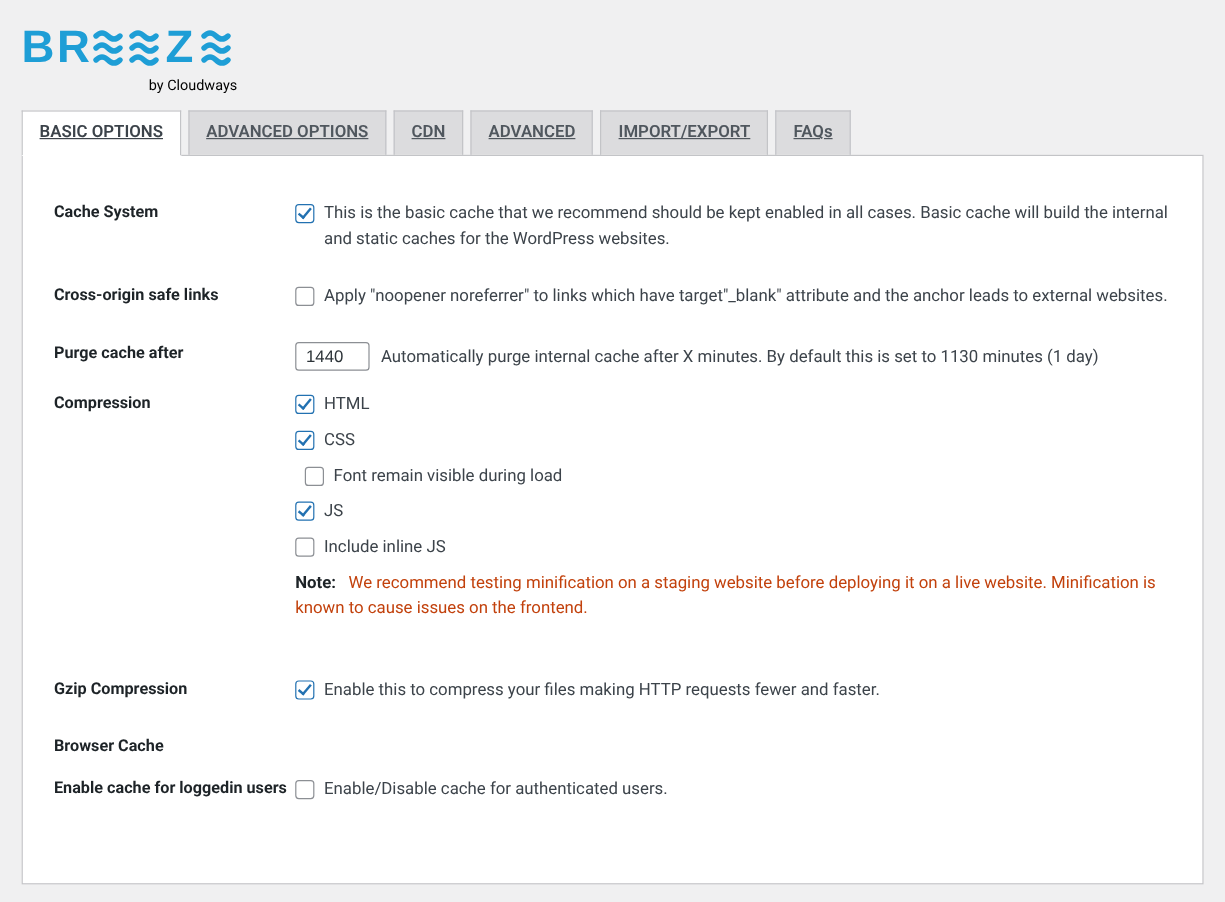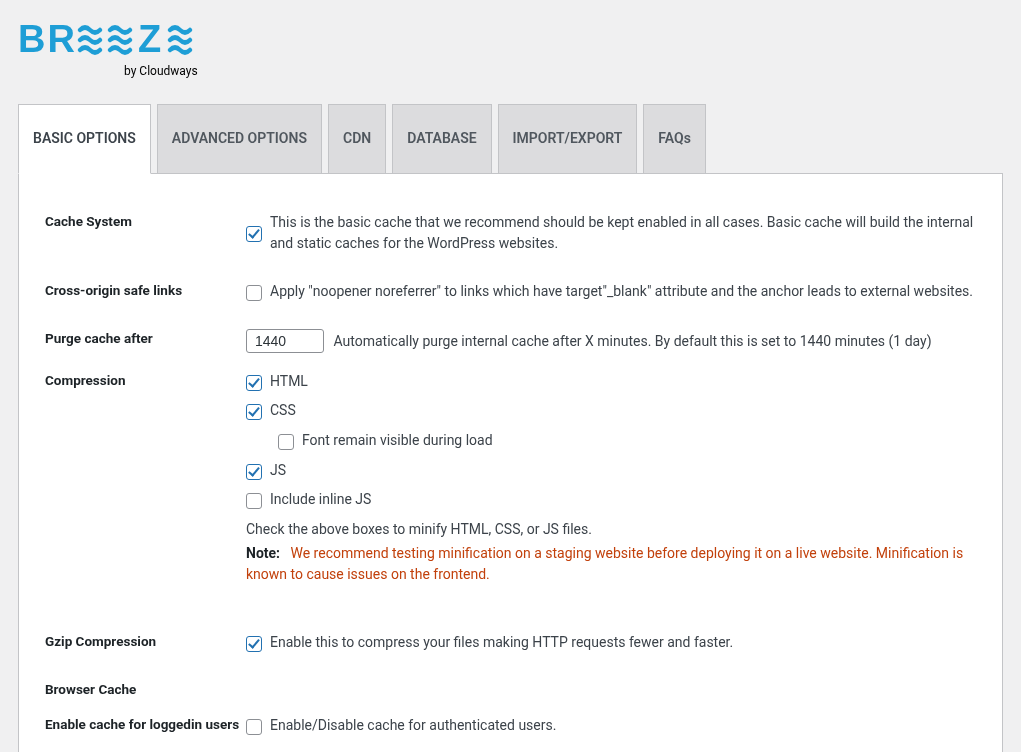--- a/index.html
+++ b/index.html
@@ -6,46 +6,47 @@
     body {
       font-family: -apple-system, BlinkMacSystemFont, "Segoe UI", Roboto, Helvetica, Arial, sans-serif;
       background: #f0f0f1;
       color: #3c434a;
       font-size: 14px;
     }
     .page-wrap {
       padding: 18px;
     }
     .logo-area {
-      margin-bottom: 26px;
+      margin-bottom: 14px;
     }
     .logo-svg {
       display: block;
     }
     .logo-byline {
       font-size: 12px;
       color: #000000;
       margin-top: 2px;
       margin-left: 106px;
     }
     .tabs-row {
       display: flex;
       gap: 6px;
       align-items: flex-end;
     }
     .tab {
       border: 1px solid #c3c4c7;
       background: #dcdcde;
       color: #50575e;
-      padding: 24px 14px;
+      padding: 8px 14px;
       font-size: 14px;
       font-weight: 600;
       cursor: pointer;
       line-height: 1.4;
       border-bottom: none;
+      text-decoration: underline;
     }
     .tab.active {
       background: #ffffff;
       color: #3c434a;
       border-bottom: 1px solid #ffffff;
       margin-bottom: -1px;
     }
     .panel {
       border: 1px solid #c3c4c7;
       background: #ffffff;
@@ -64,26 +65,26 @@
       color: #1d2327;
       padding-top: 1px;
     }
     .field-content {
       font-size: 14px;
       color: #3c434a;
       line-height: 1.55;
     }
     .option-line {
       display: flex;
-      align-items: center;
+      align-items: flex-start;
       gap: 8px;
       margin-bottom: 8px;
     }
     .option-line.indent {
-      margin-left: 32px;
+      margin-left: 8px;
     }
     .cb {
       appearance: none;
       width: 16px;
       height: 16px;
       border: 1px solid #8c8f94;
       border-radius: 3px;
       background: #fff;
       cursor: pointer;
       position: relative;
@@ -105,21 +106,21 @@
       border-width: 0 2px 2px 0;
       transform: rotate(40deg);
     }
     .cb.bold:checked { border-width: 2px; }
     .cb.bold:checked::after { left: 3px; top: -1px; }
     .txt-input {
       border: 1px solid #8c8f94;
       border-radius: 3px;
       padding: 3px 8px;
       font-size: 14px;
-      width: 78px;
+      width: 62px;
       color: #2c3338;
       margin-right: 6px;
     }
     .desc-text { color: #3c434a; }
     .note-line { color: #3c434a; }
     .note-strong { font-weight: 700; color: #1d2327; }
     .note-warning { color: #c2410c; }
     .mt2 { margin-top: 2px; }
   </style>
 </head>
@@ -146,21 +147,21 @@
         <path d="M152 32 q5 -5 10 0 q5 5 10 0"></path>
       </g>
     </svg>
     <div class="logo-byline">by Cloudways</div>
   </div>
 
   <div class="tabs-row">
     <div class="tab active">BASIC OPTIONS</div>
     <div class="tab">ADVANCED OPTIONS</div>
     <div class="tab">CDN</div>
-    <div class="tab">DATABASE</div>
+    <div class="tab">ADVANCED</div>
     <div class="tab">IMPORT/EXPORT</div>
     <div class="tab">FAQs</div>
   </div>
 
   <div class="panel">
 
     <div class="field-row">
       <div class="field-label">Cache System</div>
       <div class="field-content">
         <div class="option-line">
@@ -177,21 +178,21 @@
           <input type="checkbox" class="cb" style="">
           <span class="desc-text">Apply "noopener noreferrer" to links which have target"_blank" attribute and the anchor leads to external websites.</span>
         </div>
       </div>
     </div>
 
     <div class="field-row">
       <div class="field-label">Purge cache after</div>
       <div class="field-content">
         <input type="text" class="txt-input" value="1440" style="">
-        <span class="desc-text">Automatically purge internal cache after X minutes. By default this is set to 1440 minutes (1 day)</span>
+        <span class="desc-text">Automatically purge internal cache after X minutes. By default this is set to 1130 minutes (1 day)</span>
       </div>
     </div>
 
     <div class="field-row">
       <div class="field-label">Compression</div>
       <div class="field-content">
         <div class="option-line">
           <input type="checkbox" class="cb" checked="" style="">
           <span>HTML</span>
         </div>
@@ -204,21 +205,20 @@
           <span>Font remain visible during load</span>
         </div>
         <div class="option-line">
           <input type="checkbox" class="cb" checked="" style="">
           <span>JS</span>
         </div>
         <div class="option-line">
           <input type="checkbox" class="cb" style="">
           <span>Include inline JS</span>
         </div>
-        <div class="note-line mt2">Check the above boxes to minify HTML, CSS, or JS files.</div>
         <div class="note-line mt2">
           <span class="note-strong">Note:</span>
           <span>&nbsp;</span>
           <span class="note-warning">We recommend testing minification on a staging website before deploying it on a live website. Minification is known to cause issues on the frontend.</span>
         </div>
       </div>
     </div>
 
     <div class="field-row" style="margin-top:46px;">
       <div class="field-label">Gzip Compression</div>

